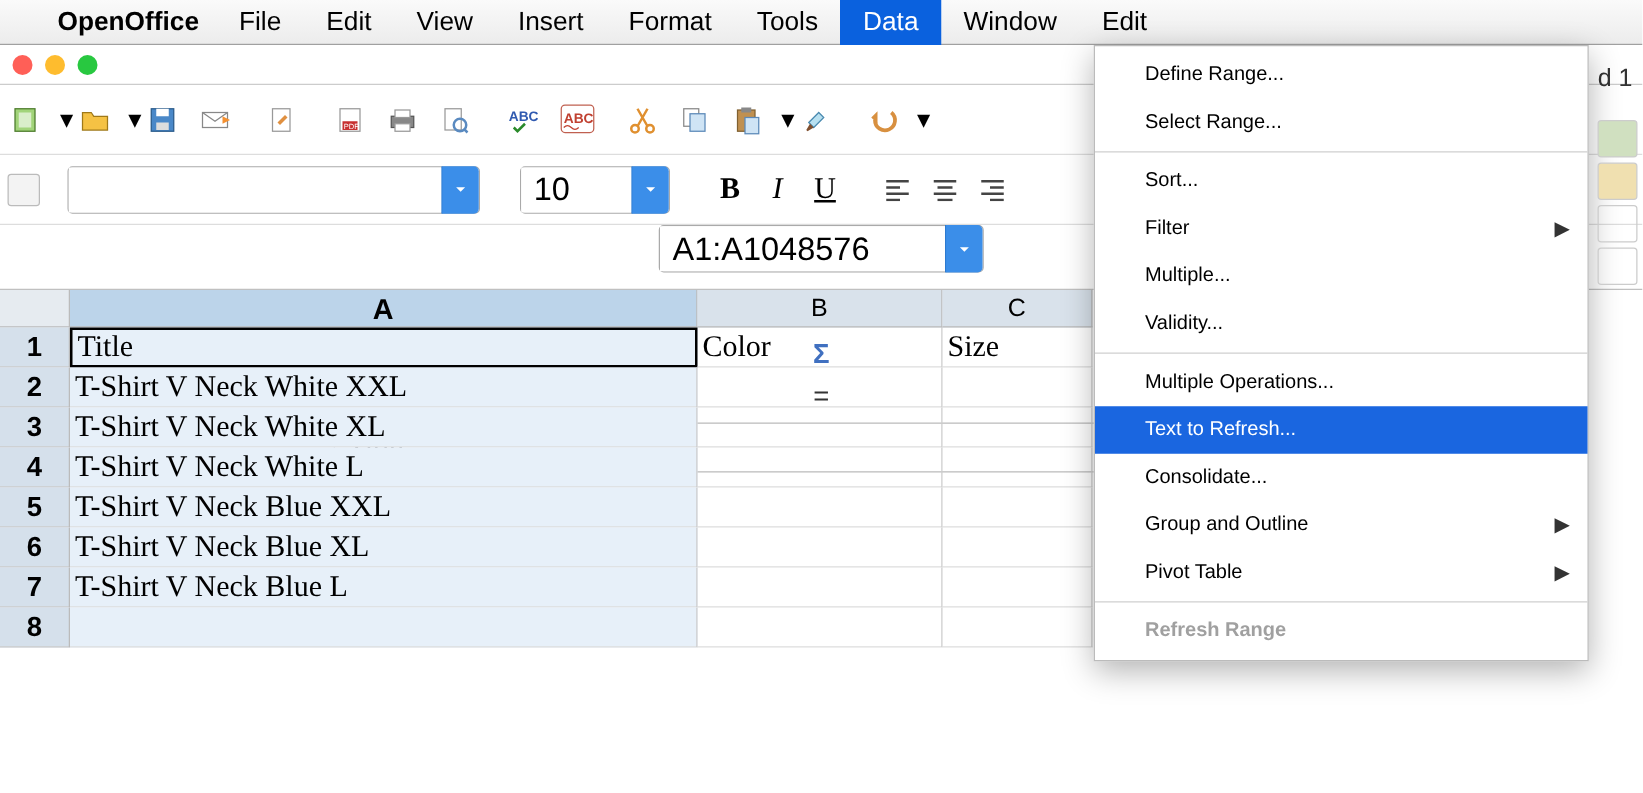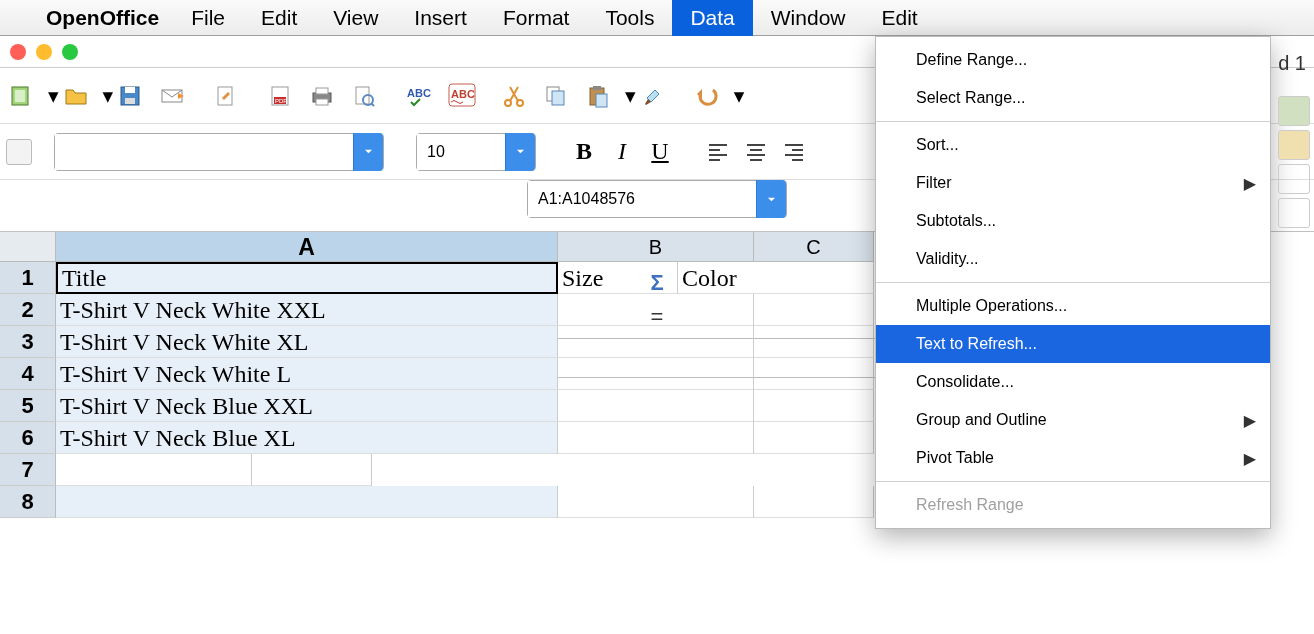--- a/index.html
+++ b/index.html
@@ -12,21 +12,21 @@
 .titlebar { height: 32px; display: flex; align-items: center; padding-left: 10px; border-bottom: 1px solid #ccc; }
 .title-ext { position:absolute; right:8px; top:42px; font-size:20px; color:#333;margin-top:10px; }
 .dot { width: 16px; height: 16px; border-radius: 50%; margin-right: 10px; }
 .red{background:#ff5f57;} .yel{background:#febc2e;} .grn{background:#28c840;}
 .toolbar1 { height: 56px; display:flex; align-items:center; padding:0 6px; gap:2px; border-bottom:1px solid #ddd; }
 .tb-btn { width:34px; height:34px; display:flex; align-items:center; justify-content:flex-start; margin:0 3px; border-radius:3px; font-size:20px; position:relative; }
 .tb-sep { width:10px; }
 .toolbar2 { height:56px; display:flex; align-items:center; padding:0 6px; gap:6px; border-bottom:1px solid #ddd; }
 .grey-box { width:26px;height:26px;border:1px solid #bbb;background:#f3f3f3; border-radius:3px;}
 .combo { height:38px; border:1px solid #aaa; background:#fff; display:flex; align-items:center; border-radius:4px; }
-.combo-input { border:none; outline:none; height:36px; padding:0 10px; font-size:16px; font-family:inherit; }
+.combo-input { border:none; outline:none; height:36px; padding:0 10px; font-size:26px; font-family:inherit; }
 .combo-drop { width:30px; height:38px; background:#3b8ee9; border-radius:0 4px 4px 0; border-left:1px solid #2d7ad0; display:flex;align-items:center;justify-content:center; }
 .combo-drop svg{fill:#fff;}
 .fmt-btn { width:32px; height:30px; display:flex;align-items:center;justify-content:center; font-family:"Times New Roman",serif; font-size:24px; }
 .formulabar { height:52px; display:flex; align-items:center; padding:0 6px; gap:8px; border-bottom:1px solid #c0c0c0;flex-direction:column; }
 .fn-icon { font-size:22px; color:#333; padding:0 6px; cursor:default;}
 .formula-input { flex:none; border:1px solid #bbb; height:40px; padding:6px 10px; font-size:24px; font-family:"Times New Roman",serif; outline:none; width:780px; border-radius:3px;}
 .grid-wrap { position:relative; }
 .colhdr { display:flex; height:30px; }
 .corner { width:56px; background:#e6ebf0; border-right:1px solid #bbb; border-bottom:1px solid #bbb;}
 .ch { background:#d9e2eb; border-right:1px solid #bbb; border-bottom:1px solid #bbb; text-align:center; font-size:20px; font-weight:400; line-height:30px; }
@@ -39,21 +39,21 @@
 .cell { border-right:1px solid #ccc; border-bottom:1px solid #ddd; font-family:"Times New Roman",serif; font-size:24px; line-height:32px; padding-left:4px; overflow:hidden; white-space:nowrap;}
 .cell.A{width:502px; background:#e7f0f9;}
 .cell.B{width:196px;}
 .cell.C{width:120px;}
 .cell.A.active{border:2px solid #000;box-sizing:border-box;line-height:28px;}
 .dropdown { position:absolute; top:36px; left:875px; width:396px; background:#fff; box-shadow:0 8px 24px rgba(0,0,0,0.3); border:1px solid #bbb; padding:4px 0; }
 .dd-group-sep{height:1px;background:#d0d0d0;margin:4px 0;}
 .dd-item { height:38px; display:flex; align-items:center; padding:0 42px 0 40px; font-size:16px; position:relative;}
 .dd-item.sel { background:#1a66e0; color:#fff; }
 .dd-item .sub { position:absolute; right:14px; color:#333; }
-.dd-item.dis { color:#a0a0a0; }
+.dd-item.dis { color:#a0a0a0;font-weight:bold; }
 .right-fragment { position:absolute; top:92px; right:0; width:38px; height:160px; }
 .right-fragment div { width:32px;height:30px;border:1px solid #ccc;margin:4px 2px;border-radius:3px;}
 .dd-arrow-svg{width:9px;height:9px;}
 .underline{text-decoration:underline;}
 </style>
 </head>
 <body>
 
 <div class="menubar">
   <span class="apple-icon"></span>
@@ -252,22 +252,22 @@
   <div class="colhdr">
     <div class="corner"></div>
     <div class="ch sel" data-col="A">A</div>
     <div class="ch" data-col="B">B</div>
     <div class="ch" data-col="C">C</div>
   </div>
   <div id="rows">
       <div class="row">
         <div class="rh">1</div>
         <div class="cell A active">Title</div>
+        <div class="cell B">Color</div>
         <div class="cell C">Size</div>
-        <div class="cell B">Color</div>
       </div>
       <div class="row">
         <div class="rh">2</div>
         <div class="cell A">T-Shirt V Neck White XXL</div>
         <div class="cell B"></div>
         <div class="cell C"></div>
       </div>
       <div class="row">
         <div class="rh">3</div>
         <div class="cell A">T-Shirt V Neck White XL</div>
@@ -287,39 +287,40 @@
         <div class="cell C"></div>
       </div>
       <div class="row">
         <div class="rh">6</div>
         <div class="cell A">T-Shirt V Neck Blue XL</div>
         <div class="cell B"></div>
         <div class="cell C"></div>
       </div>
       <div class="row">
         <div class="rh">7</div>
+        <div class="cell A">T-Shirt V Neck Blue L</div>
         <div class="cell B"></div>
         <div class="cell C"></div>
       </div>
       <div class="row">
         <div class="rh">8</div>
         <div class="cell A"></div>
         <div class="cell B"></div>
         <div class="cell C"></div>
       </div>
     </div>
 </div>
 
 <div class="dropdown" id="ddmenu">
     <div class="dd-item">Define Range...</div>
     <div class="dd-item">Select Range...</div>
     <div class="dd-group-sep"></div>
     <div class="dd-item">Sort...</div>
     <div class="dd-item">Filter<span class="sub">▶</span></div>
-    <div class="dd-item">Subtotals...</div>
+    <div class="dd-item">Multiple...</div>
     <div class="dd-item">Validity...</div>
     <div class="dd-group-sep"></div>
     <div class="dd-item">Multiple Operations...</div>
     <div class="dd-item sel">Text to Refresh...</div>
     <div class="dd-item">Consolidate...</div>
     <div class="dd-item">Group and Outline<span class="sub">▶</span></div>
     <div class="dd-item">Pivot Table<span class="sub">▶</span></div>
     <div class="dd-group-sep"></div>
     <div class="dd-item dis">Refresh Range</div>
   </div>

